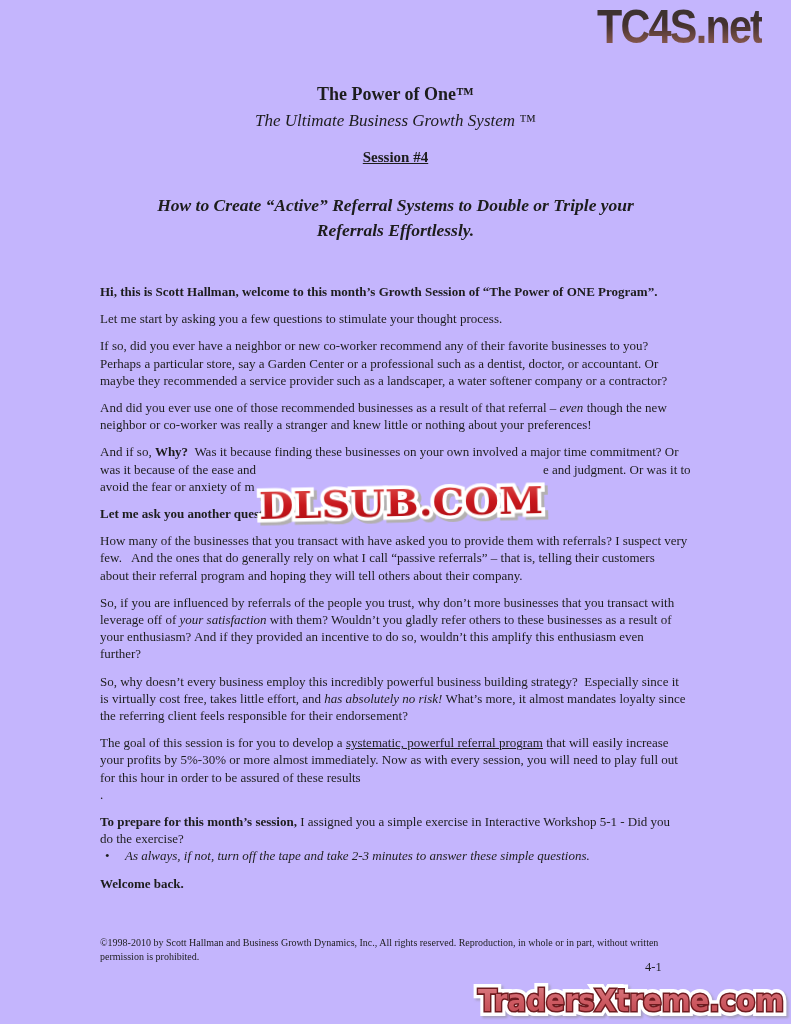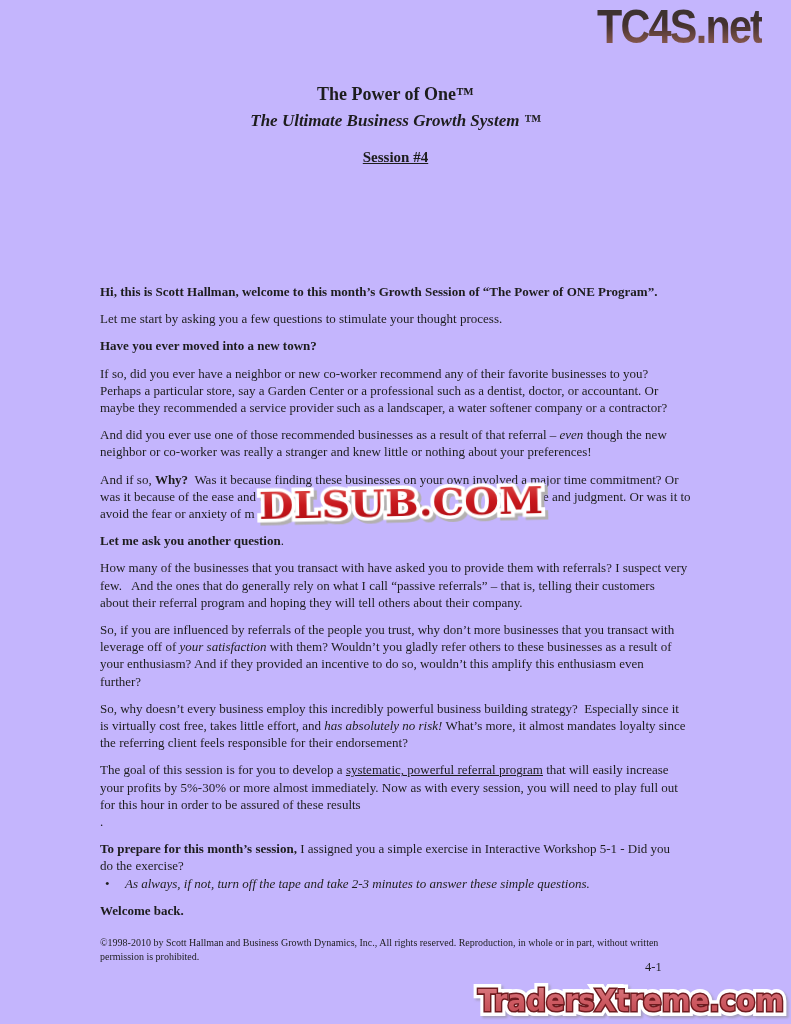--- a/index.html
+++ b/index.html
@@ -16,21 +16,21 @@
     font-size:48px;letter-spacing:-2px;line-height:50px;
     transform:scaleX(.86);transform-origin:left top;
     background:linear-gradient(180deg,#393433 0%,#43312e 45%,#7c5149 78%,#9f7065 100%);
     -webkit-background-clip:text;background-clip:text;color:transparent;
   }
 
   
   .doc-title{position:absolute;top:84px;left:0;right:0;text-align:center;
     font-size:18px;font-weight:700;}
   .doc-subtitle{position:absolute;top:111px;left:0;right:0;text-align:center;
-    font-size:17px;font-weight:700;font-style:italic;}
+    font-size:17px;font-weight:400;font-style:italic;}
   .session-title{position:absolute;top:149px;left:0;right:0;text-align:center;
     font-size:15px;font-weight:700;text-decoration:underline;}
   .main-heading{position:absolute;top:193px;left:0;right:0;text-align:center;
     font-size:17.5px;line-height:24.5px;font-weight:700;font-style:italic;
     white-space:pre-line;}
 
   
   .body-text{position:absolute;top:283px;left:100px;width:640px;}
   .para{white-space:pre-line;font-size:13px;line-height:17.2px;margin:0 0 10px 0;}
   .para .b{font-weight:700;}
@@ -60,39 +60,40 @@
 
 <div class="page">
 
   <div class="wm-tc4s">
     <span>TC4S.net</span>
   </div>
 
   <div class="doc-title">The Power of One™</div>
   <div class="doc-subtitle">The Ultimate Business Growth System ™</div>
   <div class="session-title">Session #4</div>
+  <div class="main-heading">How to Create “Active” Referral Systems to Double or Triple your
+Referrals Effortlessly.</div>
 
   <div class="body-text">
 
     <div class="wm-dlsub">
       <svg width="310" height="46" viewBox="0 0 310 46">
         <defs>
           <linearGradient id="dlsubGrad" x1="0" y1="0" x2="0" y2="1">
             <stop offset="0" stop-color="#e0524f"></stop>
             <stop offset="0.5" stop-color="#c8181d"></stop>
             <stop offset="1" stop-color="#aa0d12"></stop>
           </linearGradient>
         </defs>
         <text x="155" y="35" text-anchor="middle" font-family="DejaVu Serif, serif" font-size="37" font-weight="bold" fill="url(#dlsubGrad)" stroke="#ffffff" stroke-width="7" paint-order="stroke" textLength="284" lengthAdjust="spacingAndGlyphs">DLSUB.COM</text>
       </svg>
     </div>
 
   <div class="para"><span class="b">Hi, this is Scott Hallman, welcome to this month’s Growth Session of “The Power of ONE Program”.</span></div>
       <div class="para"><span>Let me start by asking you a few questions to stimulate your thought process.</span></div>
-      <div class="para"><span class="b">Have you ever moved into a new town?</span></div>
       <div class="para"><span>If so, did you ever have a neighbor or new co-worker recommend any of their favorite businesses to you?
 Perhaps a particular store, say a Garden Center or a professional such as a dentist, doctor, or accountant. Or
 maybe they recommended a service provider such as a landscaper, a water softener company or a contractor?</span></div>
       <div class="para"><span>And did you ever use one of those recommended businesses as a result of that referral – </span><span class="i">even</span><span> though the new
 neighbor or co-worker was really a stranger and knew little or nothing about your preferences!</span></div>
       <div class="para"><span>And if so, </span><span class="b">Why?</span><span>&nbsp; Was it because finding these businesses on your own involved a major time commitment? Or
 was it because of the ease and</span><span class="gap" style="width: 287px;"></span><span>e and judgment. Or was it to
 avoid the fear or anxiety of m</span></div>
       <div class="para"><span class="b">Let me ask you another question</span><span>.</span></div>
       <div class="para"><span>How many of the businesses that you transact with have asked you to provide them with referrals? I suspect very

